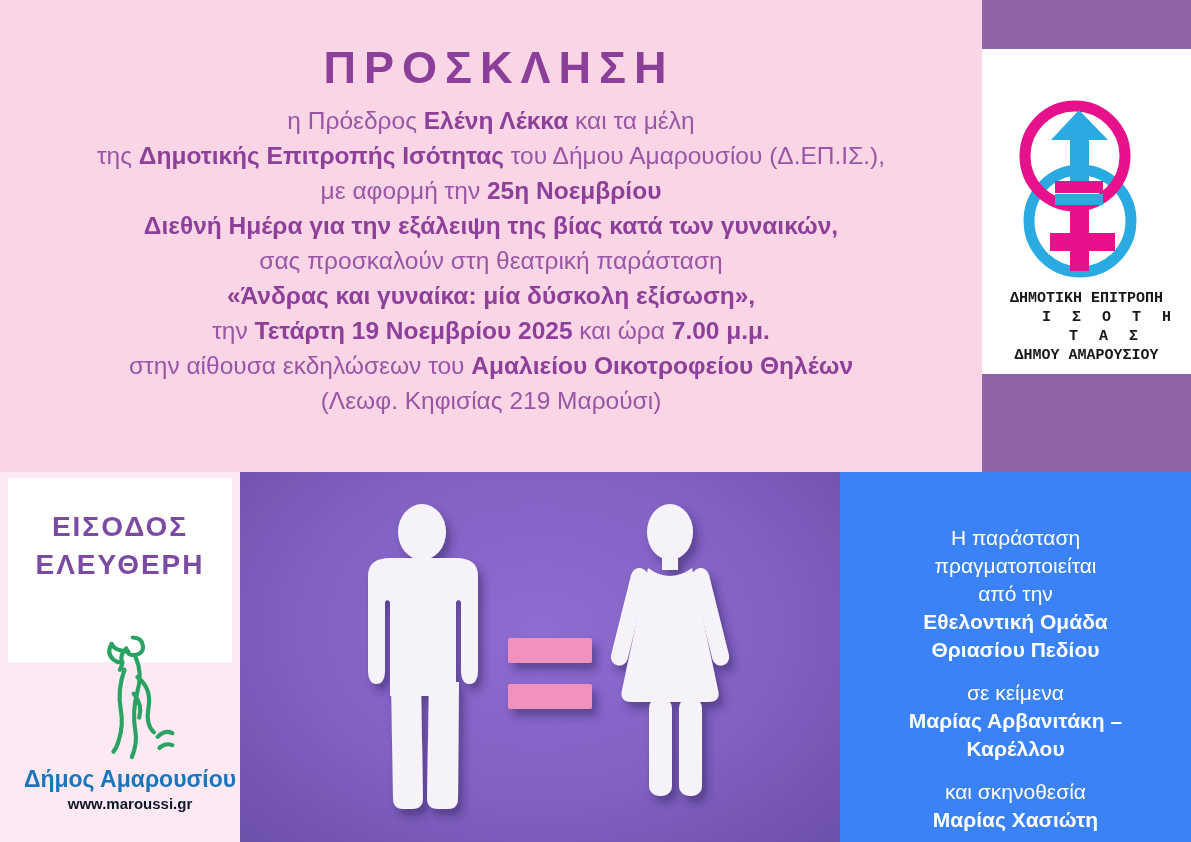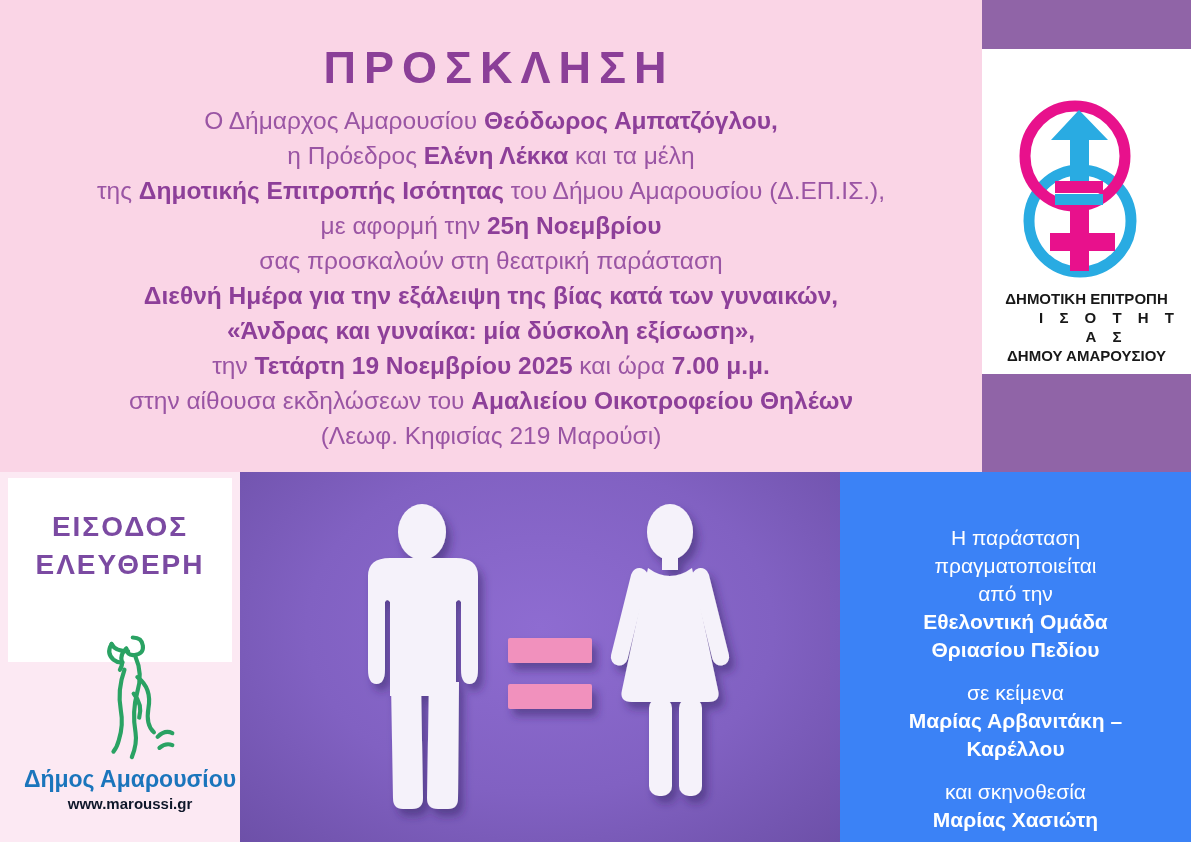--- a/index.html
+++ b/index.html
@@ -19,21 +19,21 @@
     font-size:45px;font-weight:700;letter-spacing:8px;color:#8b3f98;margin:8px;
   }
   .inv-body{
     position:absolute;top:103px;left:0;width:100%;text-align:center;
     font-size:24.5px;line-height:35px;color:#9a55a4;
   }
   .inv-line .b{font-weight:700;color:#8d3f99;}
 
   
   .purple-top{left:982px;top:0;width:209px;height:49px;background:#9064a7;}
-  .logo-panel{left:982px;top:49px;width:209px;height:325px;background:#ffffff;}
+  .logo-panel{left:982px;top:49px;width:209px;height:325px;background:#ffffff;font-family:Liberation Mono, monospace;}
   .depis-svg{position:absolute;left:30px;top:45px;}
   .logo-caption{
     position:absolute;top:240px;left:0;width:100%;text-align:center;
     font-size:15px;font-weight:700;color:#181818;line-height:19px;
   }
   .logo-caption .ls{letter-spacing:6px;text-indent:6px;padding-left:40px;}
   .purple-mid{left:982px;top:374px;width:209px;height:98px;background:#9064a7;}
 
   
   .left-col{left:0;top:472px;width:240px;height:370px;background:#fce9f3;}
@@ -64,26 +64,25 @@
   .perf-line.b{font-weight:700;}
 </style>
 </head>
 <body>
 
 <div id="canvas">
 
   <section class="abs top-pink">
     <h1 class="poster-title">ΠΡΟΣΚΛΗΣΗ</h1>
     <div class="inv-body">
-        <div class="inv-line"><span>Ο Δήμαρχος Αμαρουσίου </span><span class="b">Θεόδωρος Αμπατζόγλου,</span></div>
         <div class="inv-line"><span>η Πρόεδρος </span><span class="b">Ελένη Λέκκα</span><span> και τα μέλη</span></div>
         <div class="inv-line"><span>της </span><span class="b">Δημοτικής Επιτροπής Ισότητας</span><span> του Δήμου Αμαρουσίου (Δ.ΕΠ.ΙΣ.),</span></div>
         <div class="inv-line"><span>με αφορμή την </span><span class="b">25η Νοεμβρίου</span></div>
+        <div class="inv-line"><span class="b">Διεθνή Ημέρα για την εξάλειψη της βίας κατά των γυναικών,</span></div>
         <div class="inv-line"><span>σας προσκαλούν στη θεατρική παράσταση</span></div>
-        <div class="inv-line"><span class="b">Διεθνή Ημέρα για την εξάλειψη της βίας κατά των γυναικών,</span></div>
         <div class="inv-line"><span class="b">«Άνδρας και γυναίκα: μία δύσκολη εξίσωση»,</span></div>
         <div class="inv-line"><span>την </span><span class="b">Τετάρτη 19 Νοεμβρίου 2025</span><span> και ώρα </span><span class="b">7.00 μ.μ.</span></div>
         <div class="inv-line"><span>στην αίθουσα εκδηλώσεων του </span><span class="b">Αμαλιείου Οικοτροφείου Θηλέων</span></div>
         <div class="inv-line"><span>(Λεωφ. Κηφισίας 219 Μαρούσι)</span></div>
       </div>
   </section>
 
   <div class="abs purple-top"></div>
 
   <div class="abs logo-panel">

